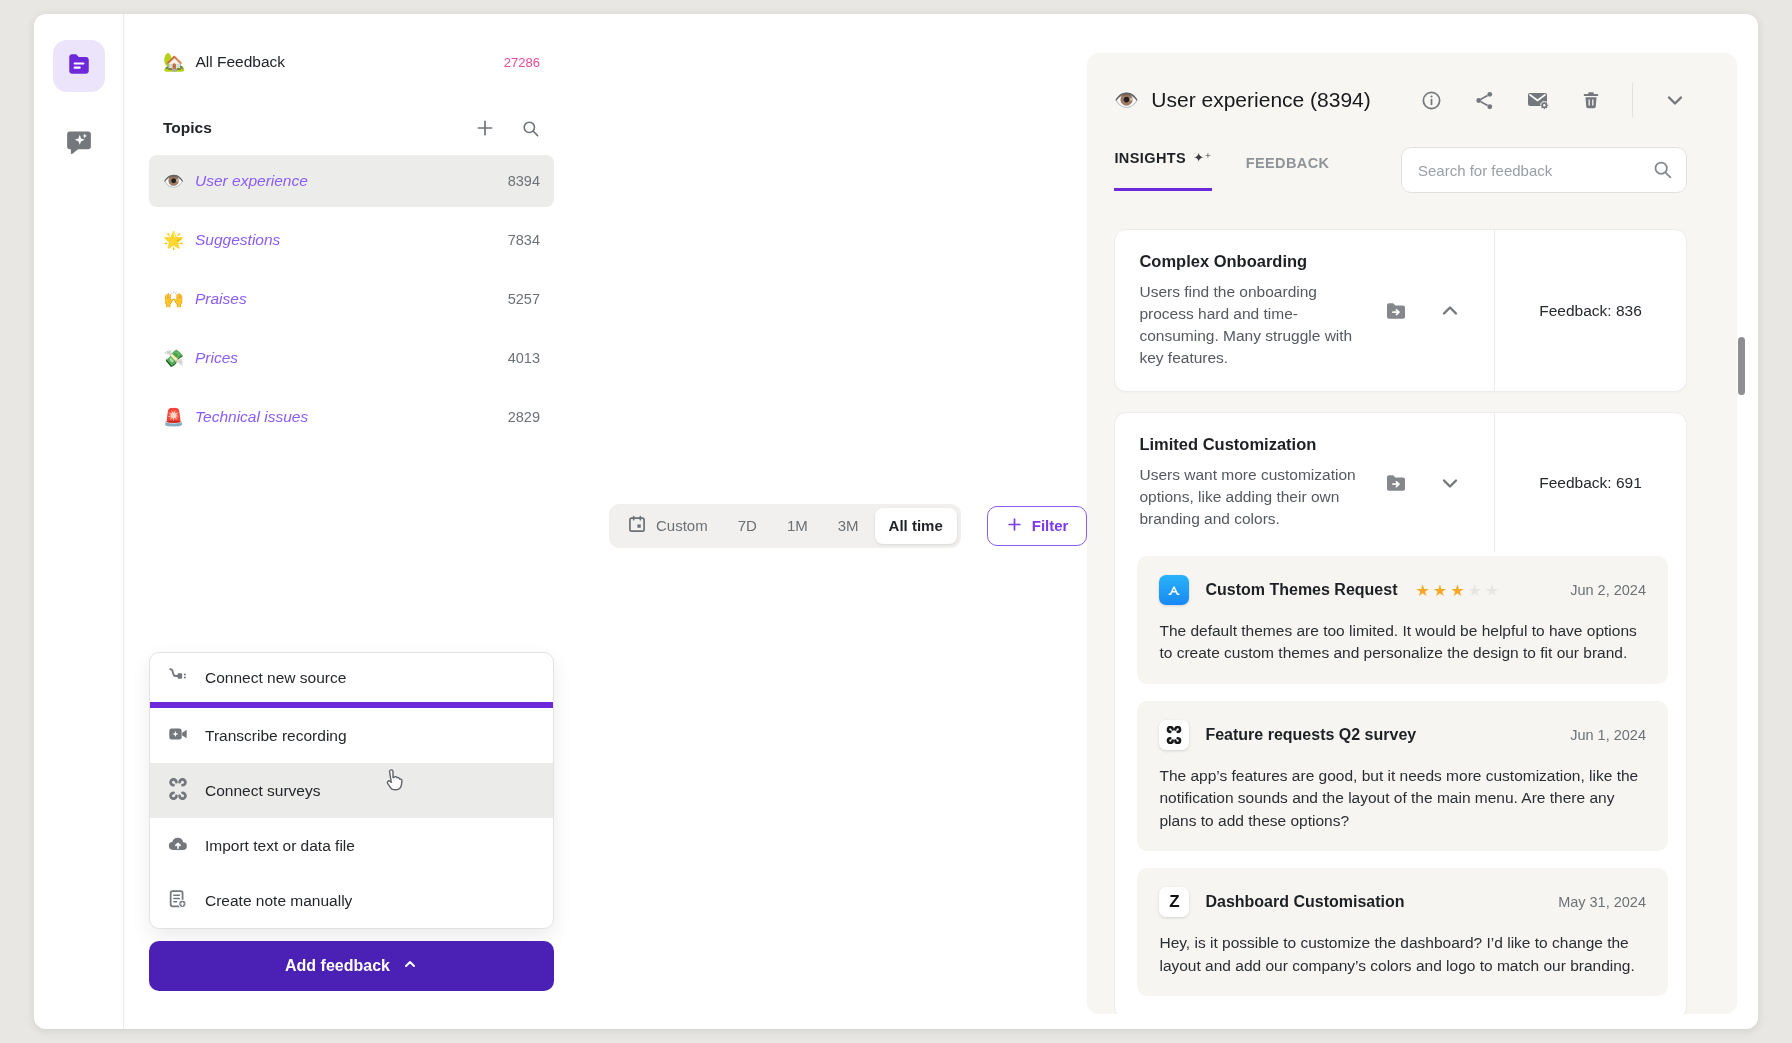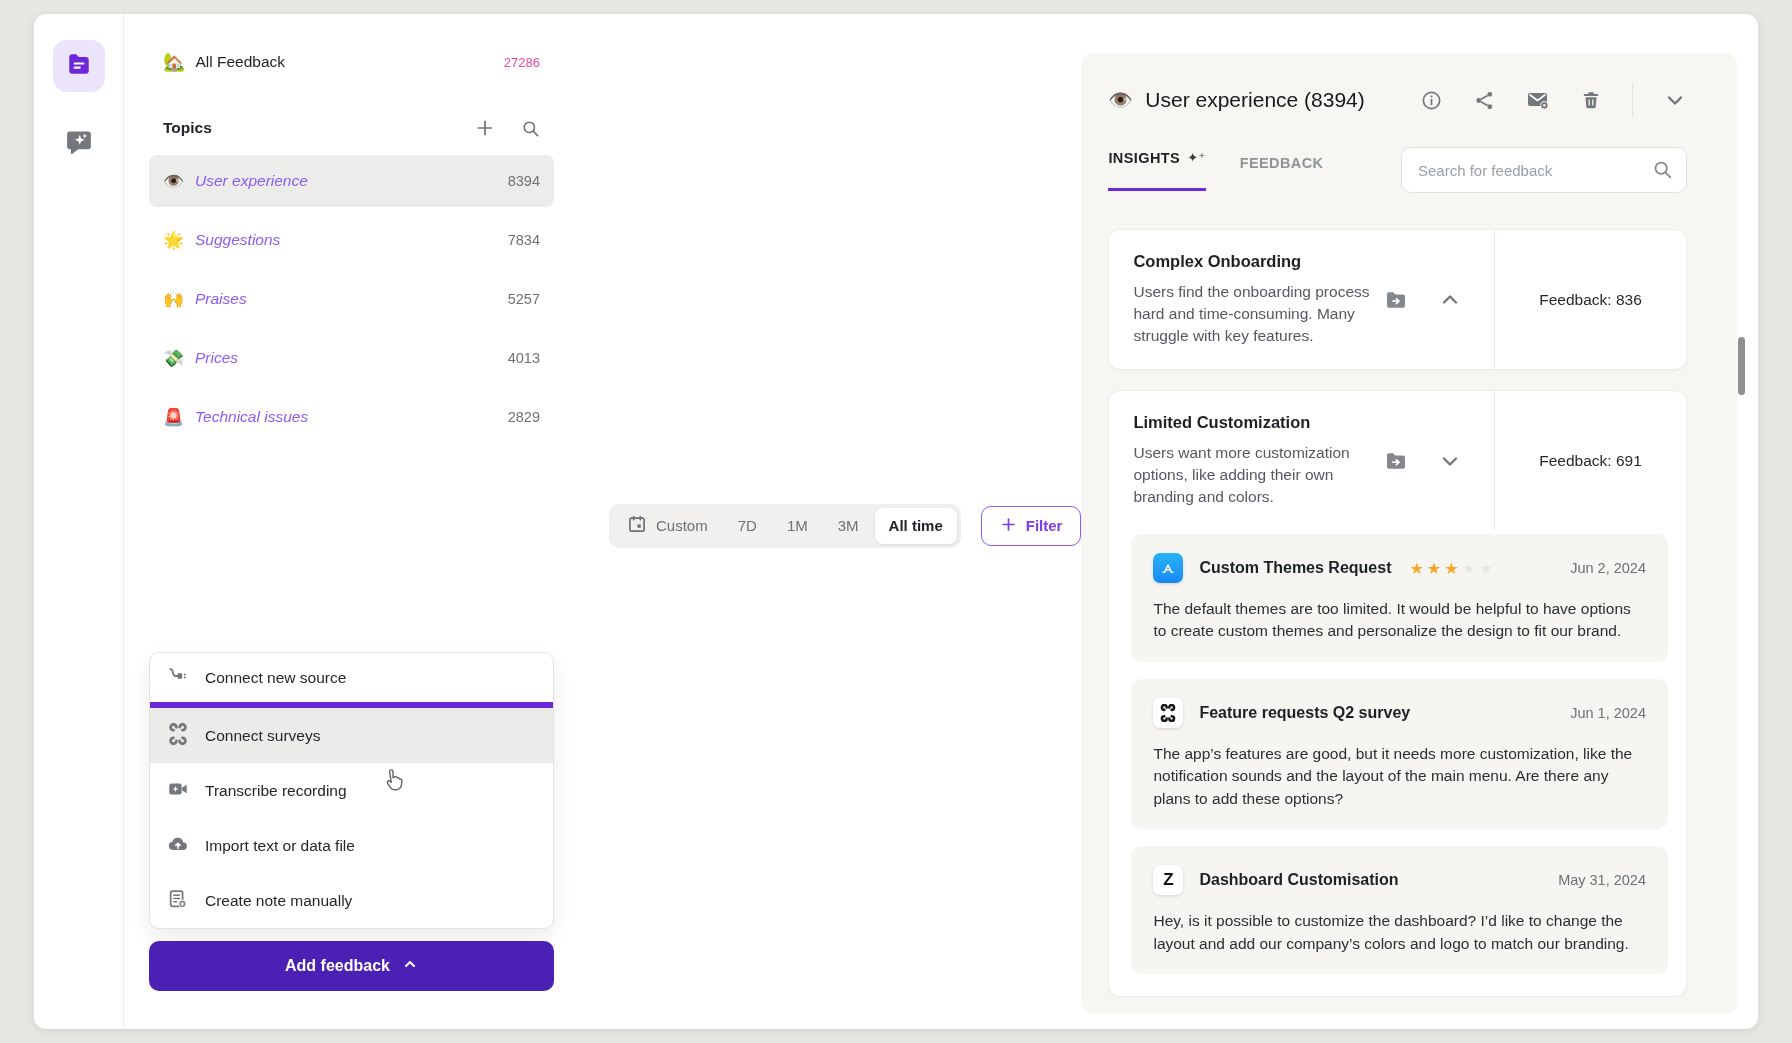--- a/index.html
+++ b/index.html
@@ -56,21 +56,21 @@
              display:flex; align-items:center; justify-content:center; gap:12px;
              font-size:16px; font-weight:700; cursor:pointer; border:none; width:100%; }
 
   
   .main { flex:1; display:flex; padding:23px 21px 15px 0; min-width:0; }
   .filter-row { display:flex; align-items:center; margin-left:29px; flex:0 0 auto; }
   .segmented { display:flex; align-items:center; background:#f1f0ee; border-radius:10px; padding:4px; gap:2px; }
   .seg-item { display:flex; align-items:center; gap:9px; height:36px; padding:0 14px;
               font-size:15px; color:#6b7075; border-radius:8px; cursor:pointer; }
   .seg-item.selected { background:#fff; color:#1f2226; font-weight:700; box-shadow:0 1px 3px rgba(0,0,0,.10); }
-  .filter-btn { margin-left:20px; display:flex; align-items:center; gap:9px; height:40px; padding:0 18px;
+  .filter-btn { margin-left:26px; display:flex; align-items:center; gap:9px; height:40px; padding:0 18px;
                 border:1.5px solid #8b5cf6; border-radius:10px; color:#7c3aed; font-size:15px; font-weight:600;
                 background:#fff; cursor:pointer; }
 
   .panel { margin-top:16px; flex:1; background:#f7f6f3; border-radius:12px; overflow:hidden;
            display:flex; flex-direction:column; padding:0 50px 0 27px; min-height:0; }
   .panel-head { display:flex; align-items:center; padding-top:30px; flex:0 0 auto; }
   .panel-title { display:flex; align-items:center; gap:12px; font-size:21px; font-weight:500; color:#17191c; }
   .panel-title .emoji { font-size:20px; }
   .head-actions { margin-left:auto; display:flex; align-items:center; gap:30px; }
   .head-actions .icon { cursor:pointer; display:flex; }
@@ -207,40 +207,40 @@
         <span>
           <svg width="22" height="22" viewBox="0 0 24 24">
               <path d="M3.5 4.5c5 0 1 7.5 6 7.5h2" fill="none" stroke="#74777b" stroke-width="2" stroke-linecap="round"></path>
               <rect x="11.5" y="9" width="5" height="6" rx="1.2" fill="#74777b"></rect>
               <circle cx="19.5" cy="10.3" r="1.1" fill="#74777b"></circle>
               <circle cx="19.5" cy="13.7" r="1.1" fill="#74777b"></circle>
             </svg>
         </span>
         <span>Connect new source</span>
       </div>
+      <div class="menu-item">
+        <span>
+          <svg width="22" height="22" viewBox="0 0 24 24">
+              <rect x="2.5" y="6" width="13.5" height="12" rx="2.5" fill="#74777b"></rect>
+              <path d="M16.5 10.5l5-3.2v9.4l-5-3.2z" fill="#74777b"></path>
+              <path d="M9.2 8.6l.95 2.45 2.45.95-2.45.95-.95 2.45-.95-2.45-2.45-.95 2.45-.95z" fill="#fff"></path>
+            </svg>
+        </span>
+        <span>Transcribe recording</span>
+      </div>
       <div class="menu-item hover">
         <span>
           <svg width="22" height="22" viewBox="0 0 24 24" fill="none" stroke="#74777b" stroke-width="3" stroke-linecap="round">
               <path d="M10.3 4.6a3.2 3.2 0 1 0-3.2 3.2"></path>
               <path d="M13.7 4.6a3.2 3.2 0 1 1 3.2 3.2"></path>
               <path d="M10.3 19.4a3.2 3.2 0 1 1-3.2-3.2"></path>
               <path d="M13.7 19.4a3.2 3.2 0 1 0 3.2-3.2"></path>
             </svg>
         </span>
         <span>Connect surveys</span>
-      </div>
-      <div class="menu-item">
-        <span>
-          <svg width="22" height="22" viewBox="0 0 24 24">
-              <rect x="2.5" y="6" width="13.5" height="12" rx="2.5" fill="#74777b"></rect>
-              <path d="M16.5 10.5l5-3.2v9.4l-5-3.2z" fill="#74777b"></path>
-              <path d="M9.2 8.6l.95 2.45 2.45.95-2.45.95-.95 2.45-.95-2.45-2.45-.95 2.45-.95z" fill="#fff"></path>
-            </svg>
-        </span>
-        <span>Transcribe recording</span>
       </div>
       <div class="menu-item">
         <span>
           <svg width="22" height="22" viewBox="0 0 24 24">
               <path d="M6.5 18.5a4.5 4.5 0 0 1-.6-8.96A6 6 0 0 1 17.6 10a4.25 4.25 0 0 1-.35 8.5z" fill="#74777b"></path>
               <path d="M12 16.5v-5M9.7 13.5l2.3-2.3 2.3 2.3" fill="none" stroke="#fff" stroke-width="1.8" stroke-linecap="round" stroke-linejoin="round"></path>
             </svg>
         </span>
         <span>Import text or data file</span>
       </div>

